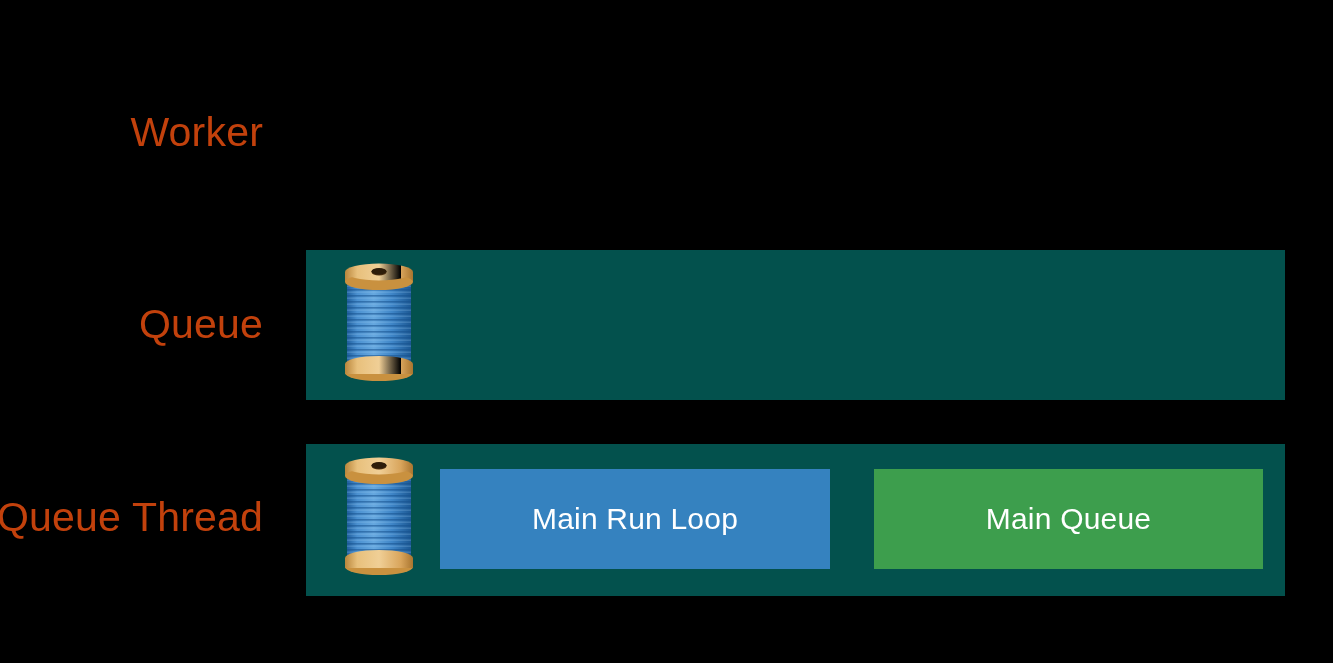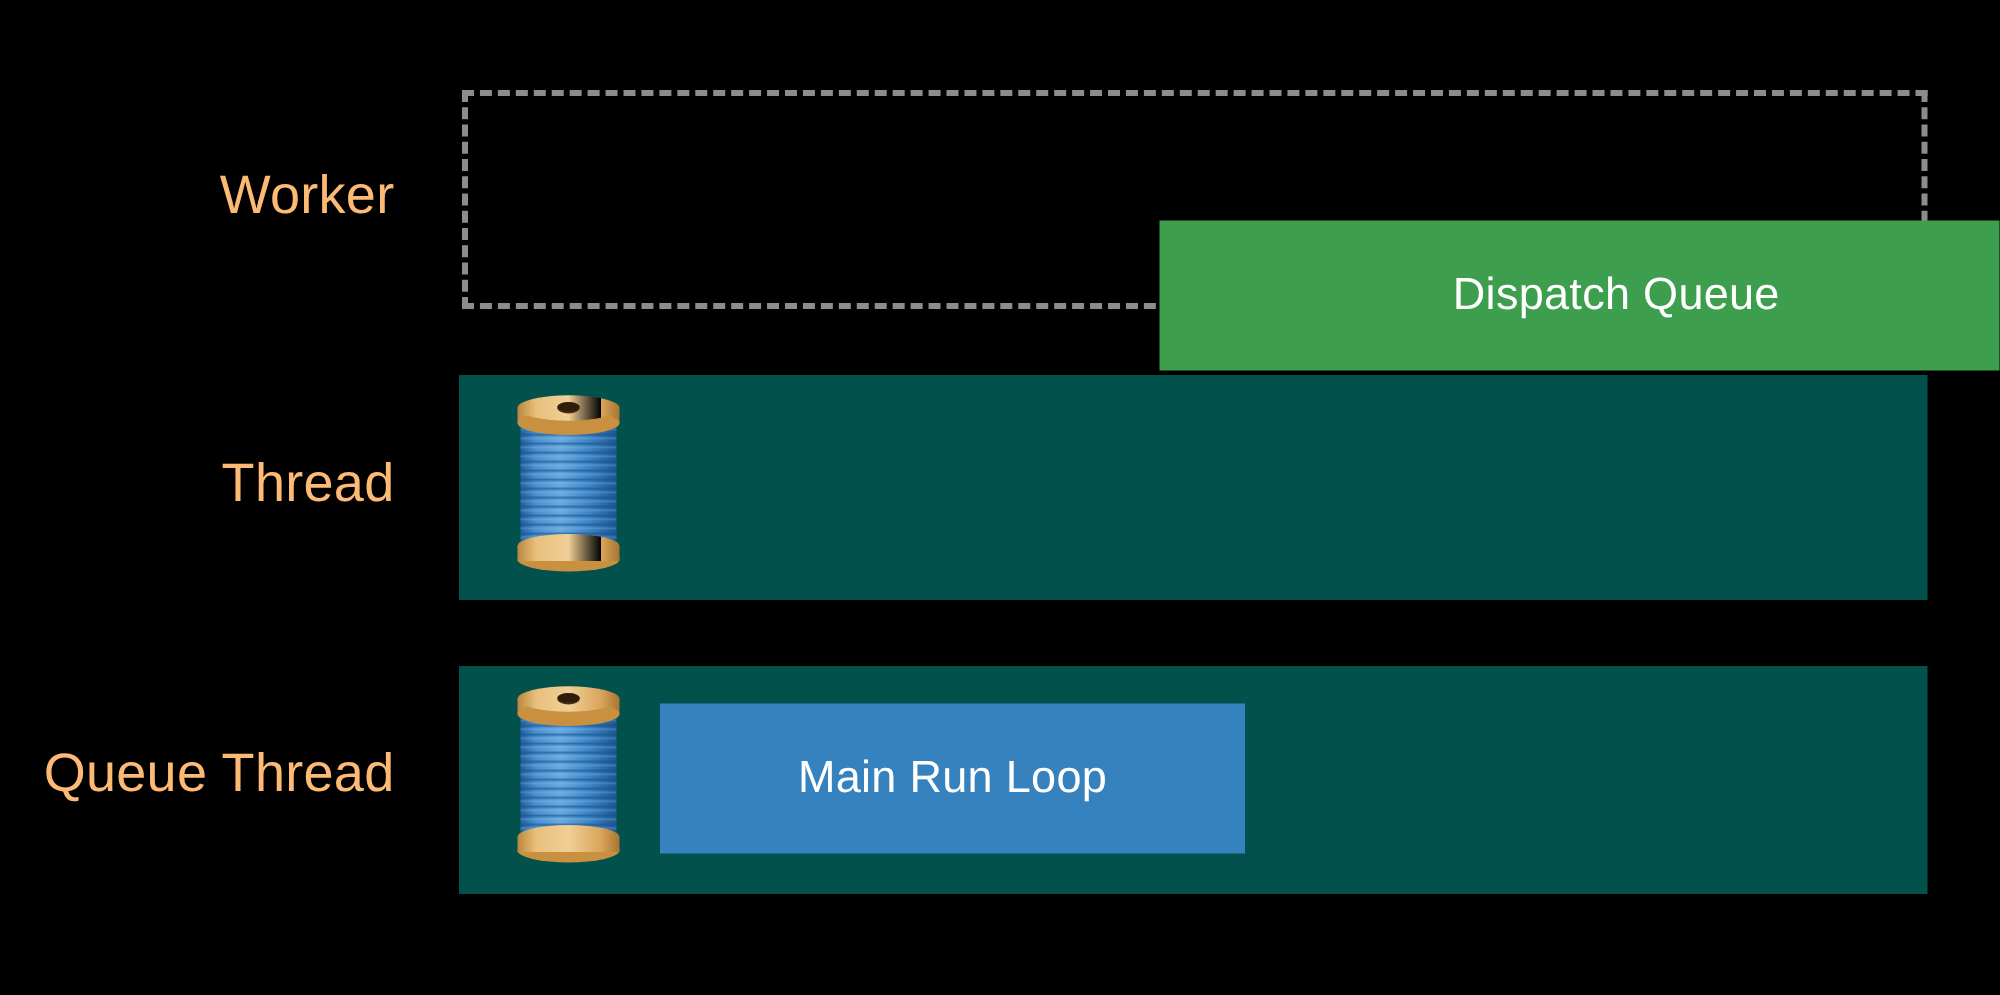--- a/index.html
+++ b/index.html
@@ -18,22 +18,22 @@
   .stage {
     position: absolute;
     inset: 0;
     background: #000000;
   }
 
   
   .row-label {
     position: absolute;
     right: 1070px;           
-    color: #fdba74;
-    font-size: 36px;
+    color: #c2410c;
+    font-size: 41px;
     font-weight: 300;
     letter-spacing: 0.2px;
     text-align: center;
     white-space: nowrap;
     line-height: 1;
   }
   #label-worker      { top: 112px; }
   #label-thread      { top: 304px; }
   #label-main-thread { top: 497px; }
 
@@ -88,27 +88,24 @@
   #spool-main-thread { left: 335px; top: 453px; }
   .spool svg { display: block; width: 100%; height: 100%; }
 </style>
 </head>
 <body>
 
 <div class="stage">
 
   <div class="row-label" id="label-worker">Worker</div>
 
-  <div class="row-label" id="label-thread">Thread</div>
+  <div class="row-label" id="label-thread">Queue</div>
 
   <div class="row-label" id="label-main-thread">Queue Thread</div>
 
-  <div class="worker-box">
-    <div class="box green" id="box-dispatch-queue">Dispatch Queue</div>
-  </div>
 
   <div class="thread-panel" id="panel-thread"></div>
 
   <div class="spool" id="spool-thread">
     <svg viewBox="0 0 88 130" xmlns="http://www.w3.org/2000/svg">
       <defs>
         <linearGradient id="woodG1" x1="0" y1="0" x2="1" y2="0">
           <stop offset="0" stop-color="#b9863c"></stop>
           <stop offset="0.18" stop-color="#e8c07c"></stop>
           <stop offset="0.50" stop-color="#f0cf96"></stop>
@@ -179,14 +176,15 @@
       <rect x="10" y="13" width="68" height="10" fill="url(#woodG2)"></rect>
       <ellipse cx="44" cy="23" rx="34" ry="8" fill="#c9913f"></ellipse>
       <ellipse cx="44" cy="13" rx="34" ry="8.5" fill="url(#woodG2)"></ellipse>
       <ellipse cx="44" cy="13" rx="7.5" ry="3.6" fill="#4a2f12"></ellipse>
       <ellipse cx="44" cy="12.2" rx="7.5" ry="3.2" fill="#2e1d0a"></ellipse>
     </svg>
   </div>
 
   <div class="box blue" id="box-main-run-loop">Main Run Loop</div>
 
+  <div class="box green" id="box-main-queue">Main Queue</div>
 
 </div>
 
 </body></html>

